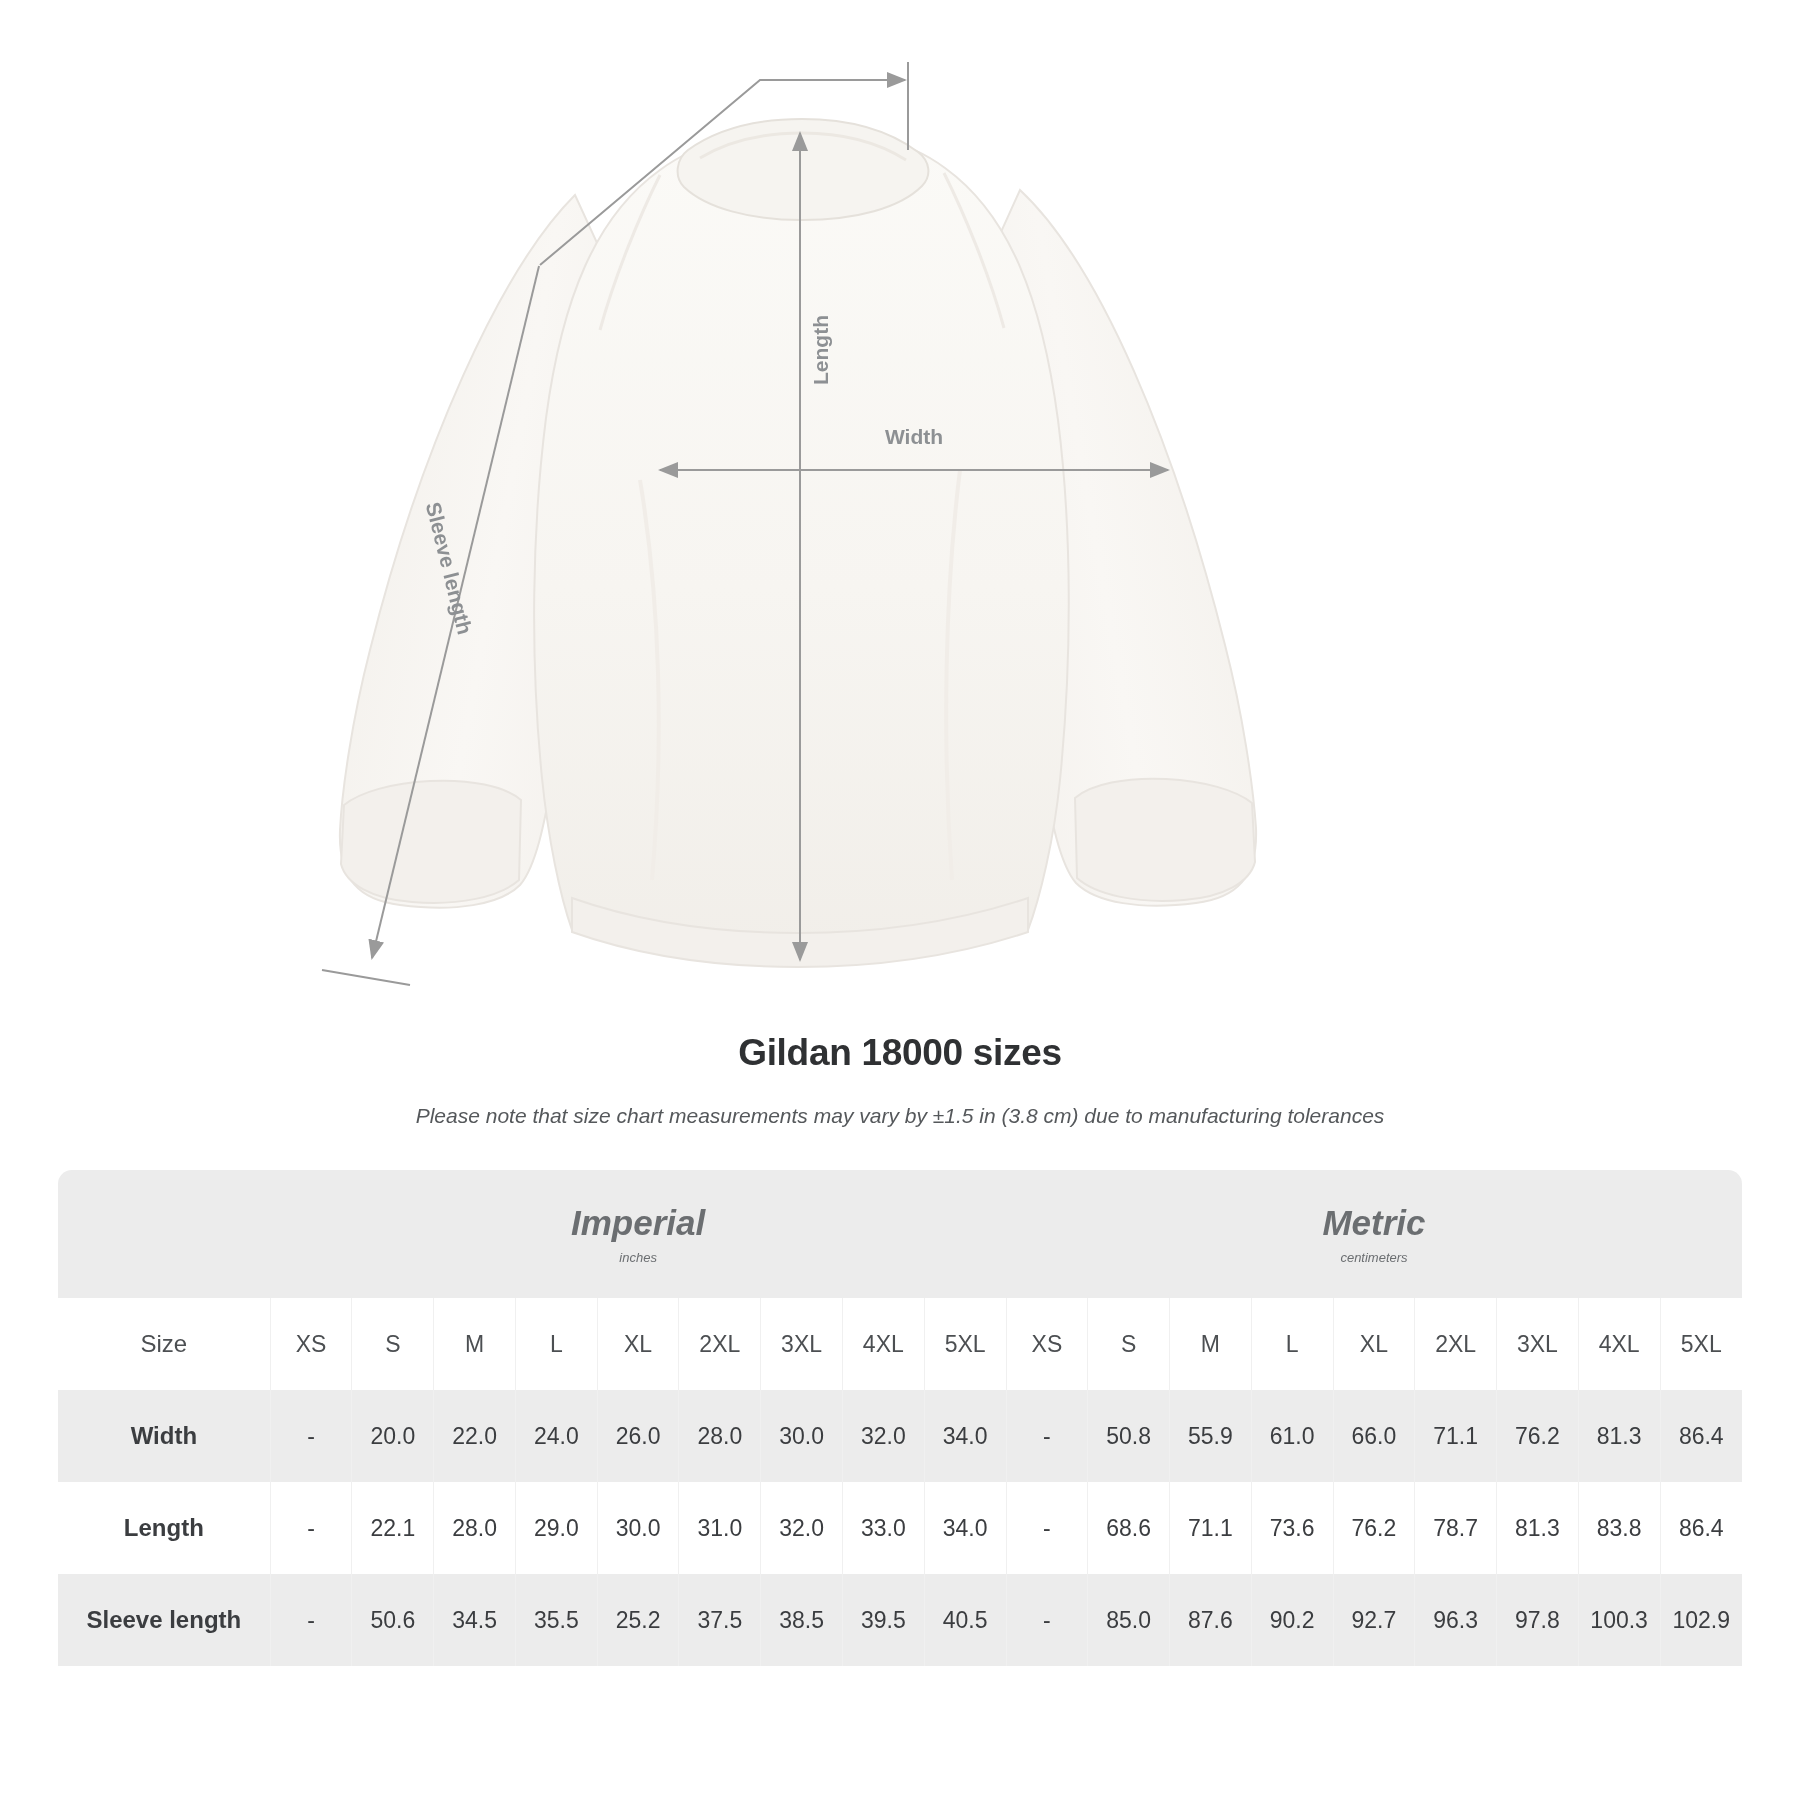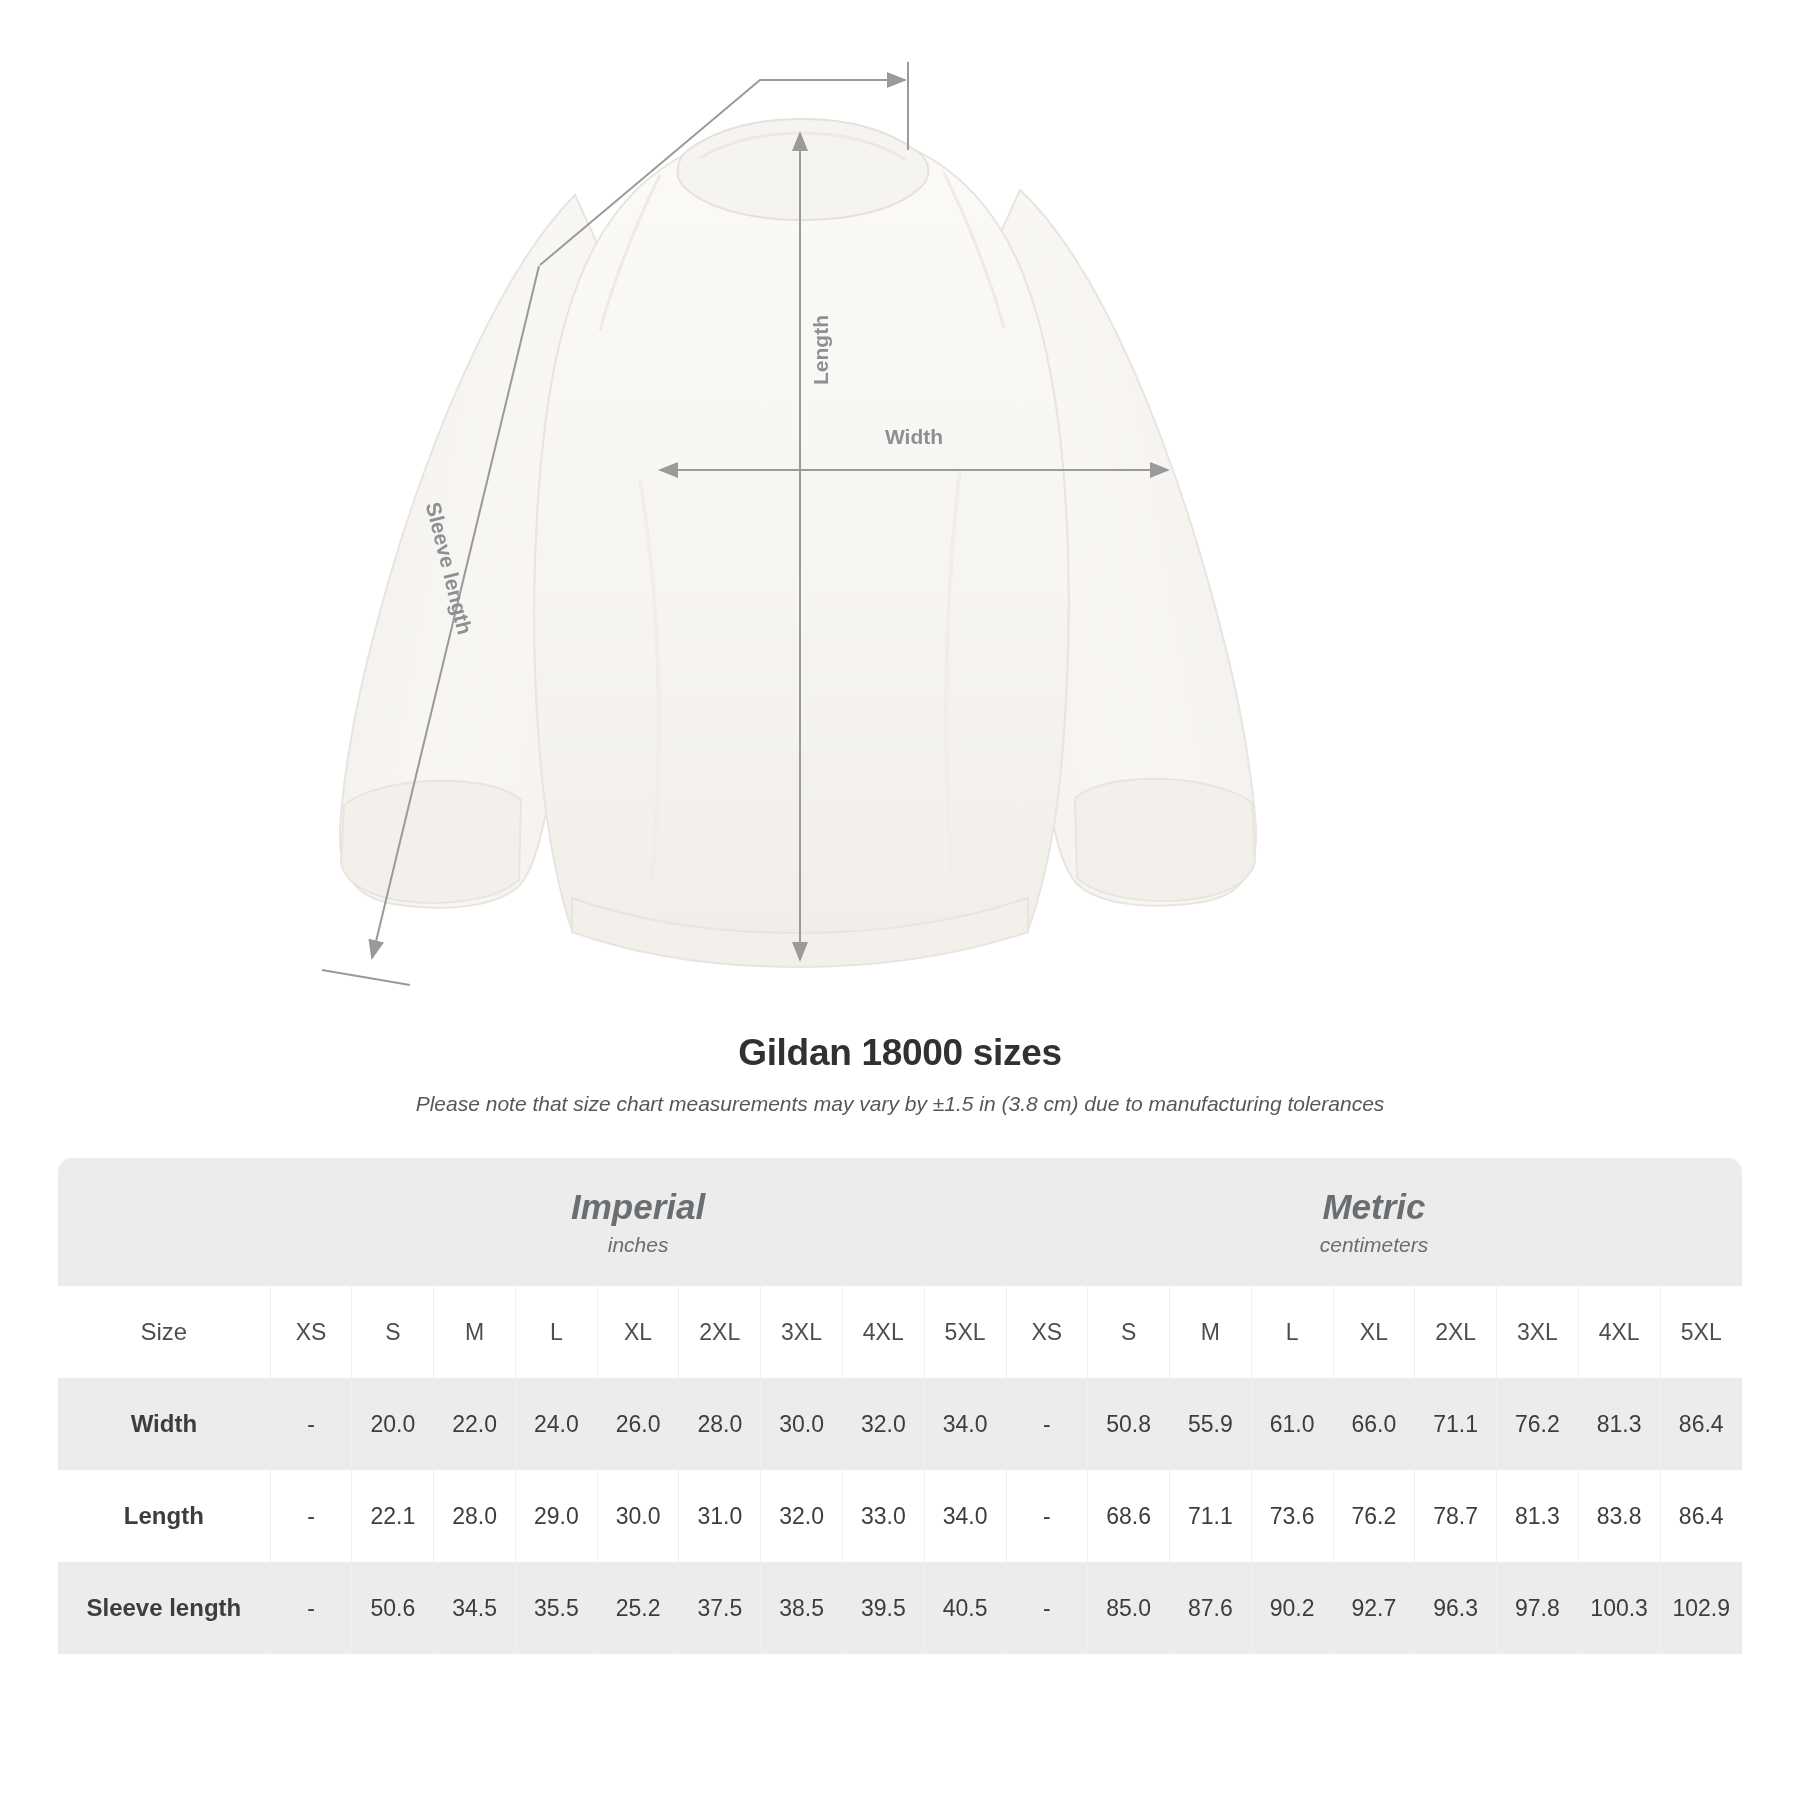--- a/index.html
+++ b/index.html
@@ -41,21 +41,21 @@
     font-weight: bold;
     color: #2f3133;
     margin-top: 22px;
     letter-spacing: -0.3px;
   }
   .chart-subtitle {
     text-align: center;
     font-size: 21px;
     font-style: italic;
     color: #55585b;
-    margin-top: 18px;
+    margin-top: 30px;
   }
 
   
   .table-wrap {
     margin: 42px 58px 0 58px;
     width: 1684px;
   }
   table.size-table {
     border-collapse: collapse;
     width: 100%;
@@ -79,21 +79,21 @@
     border-top-right-radius: 14px;
   }
   .unit-title {
     font-size: 35px;
     font-style: italic;
     font-weight: bold;
     color: #6b6e71;
     line-height: 1.15;
   }
   .unit-sub {
-    font-size: 21px;
+    font-size: 13px;
     font-style: italic;
     color: #6b6e71;
     margin-top: 6px;
   }
 
   
   .size-head td {
     height: 92px;
     background: #ffffff;
     font-size: 23px;

